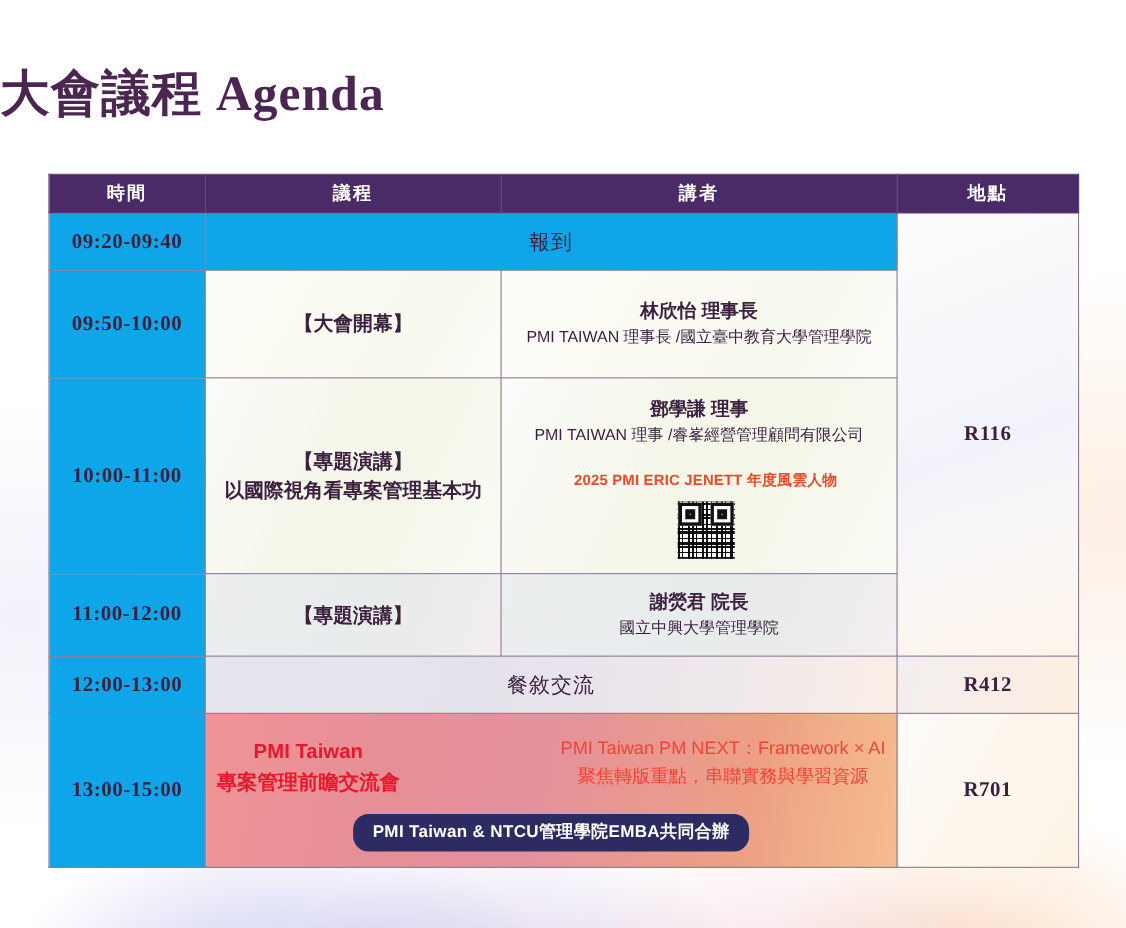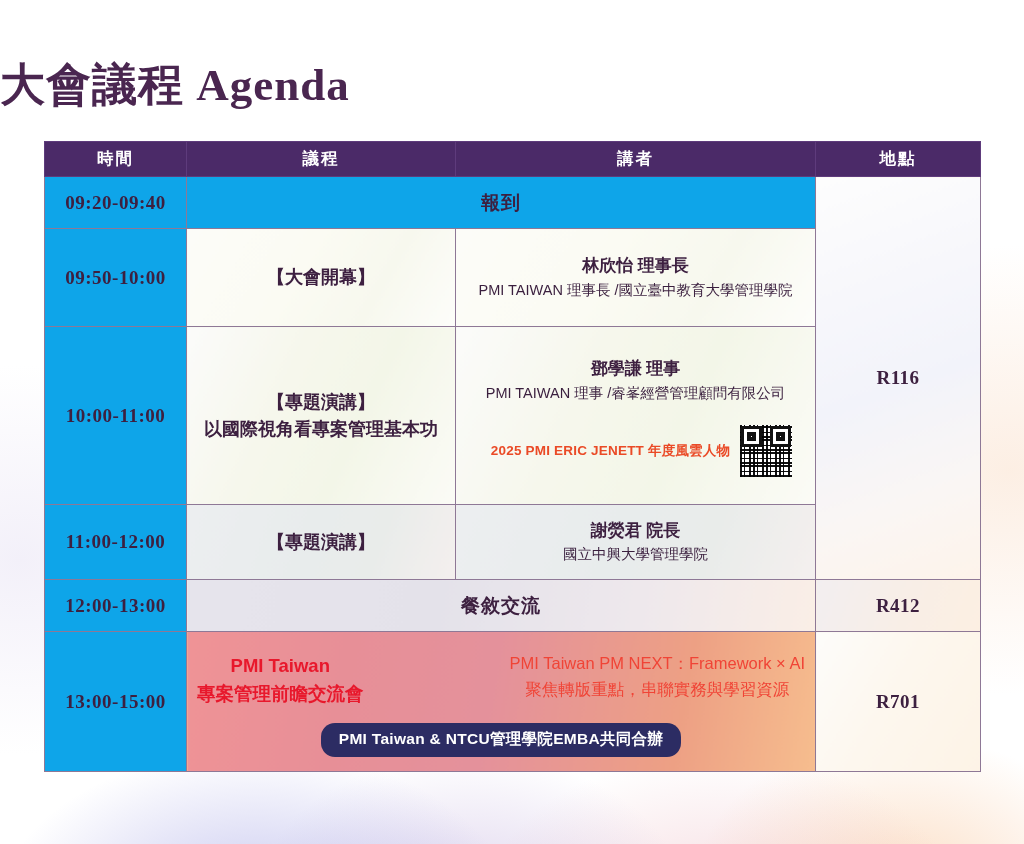--- a/index.html
+++ b/index.html
@@ -49,21 +49,21 @@
     font-weight: bold;
     letter-spacing: 1px;
     color: #4a2650;
     white-space: nowrap;
   }
 
   
   .agenda-table {
     position: absolute;
     left: 44px;
-    top: 141px;
+    top: 158px;
     width: 936px;
     border-collapse: collapse;
     table-layout: fixed;
     font-family: "Liberation Sans", "DejaVu Sans", sans-serif;
     border-radius: 27px;
   }
   .agenda-table th,
   .agenda-table td {
     border: 1px solid #8e7896;
     padding: 0;
@@ -114,21 +114,21 @@
     line-height: 1.5;
   }
   .speaker-org {
     font-size: 14.5px;
     font-weight: normal;
     line-height: 1.6;
     color: #3a1f3e;
   }
   .wide-cell {
     font-size: 19px;
-    font-weight: bold;
+    font-weight: normal;
     letter-spacing: 1px;
   }
 
   
   .bg-plain   { background: #0ea5e9; }
   .bg-cream1  { background: linear-gradient(120deg,#fcfcf8 0%,#fbfbf3 40%,#f7f8ee 70%,#fdfdfa 100%); }
   .bg-cream2  { background: linear-gradient(115deg,#fbfbfa 0%,#f6f7ec 35%,#f3f6e8 62%,#fbfbf6 100%); }
   .bg-gray1   { background: linear-gradient(110deg,#eceef0 0%,#e8ecec 45%,#e9ecea 70%,#f4efee 100%); }
   .bg-gray2   { background: linear-gradient(100deg,#e6e4ec 0%,#e4e2ea 40%,#eee8ec 72%,#faeee6 100%); }
   .bg-rose    { background: linear-gradient(100deg,#ef9396 0%,#e78f97 25%,#e4919b 48%,#eda084 78%,#f6bd8e 100%); }
@@ -140,20 +140,21 @@
 
   
   .spk-stack { padding: 10px 6px 8px; }
   .award-line {
     margin-top: 20px;
     display: flex;
     align-items: center;
     justify-content: center;
     gap: 10px;
     padding-left: 12px;
+    flex-direction: column;
   }
   .award-text {
     font-size: 13.5px;
     font-weight: bold;
     color: #ea4a26;
     letter-spacing: .2px;
     white-space: nowrap;
   }
   .qr {
     width: 52px;

